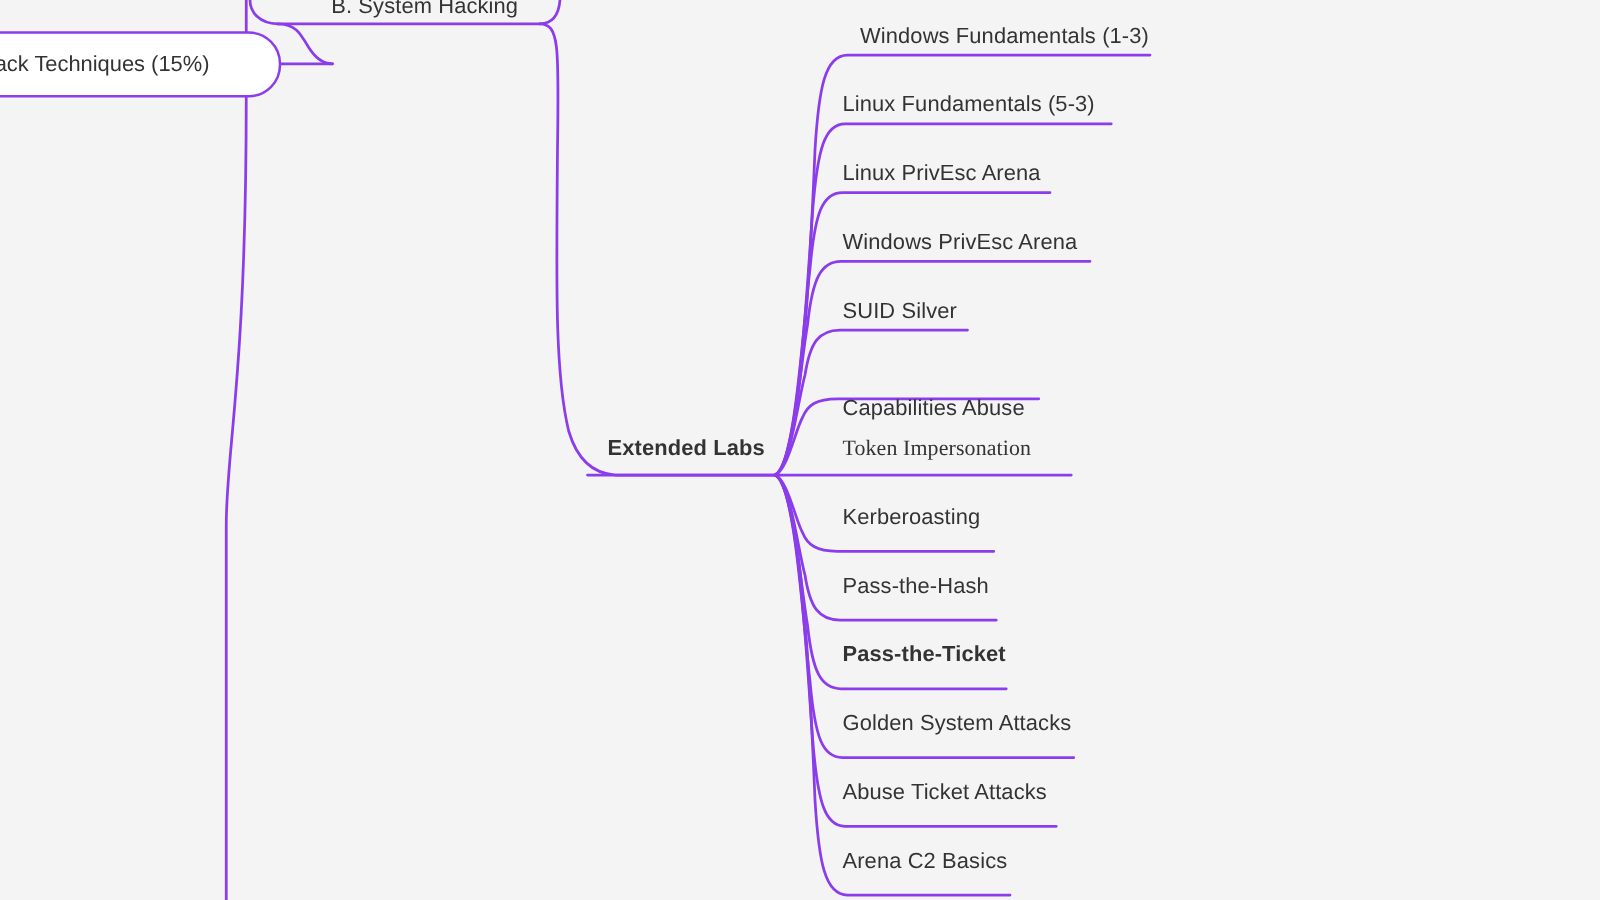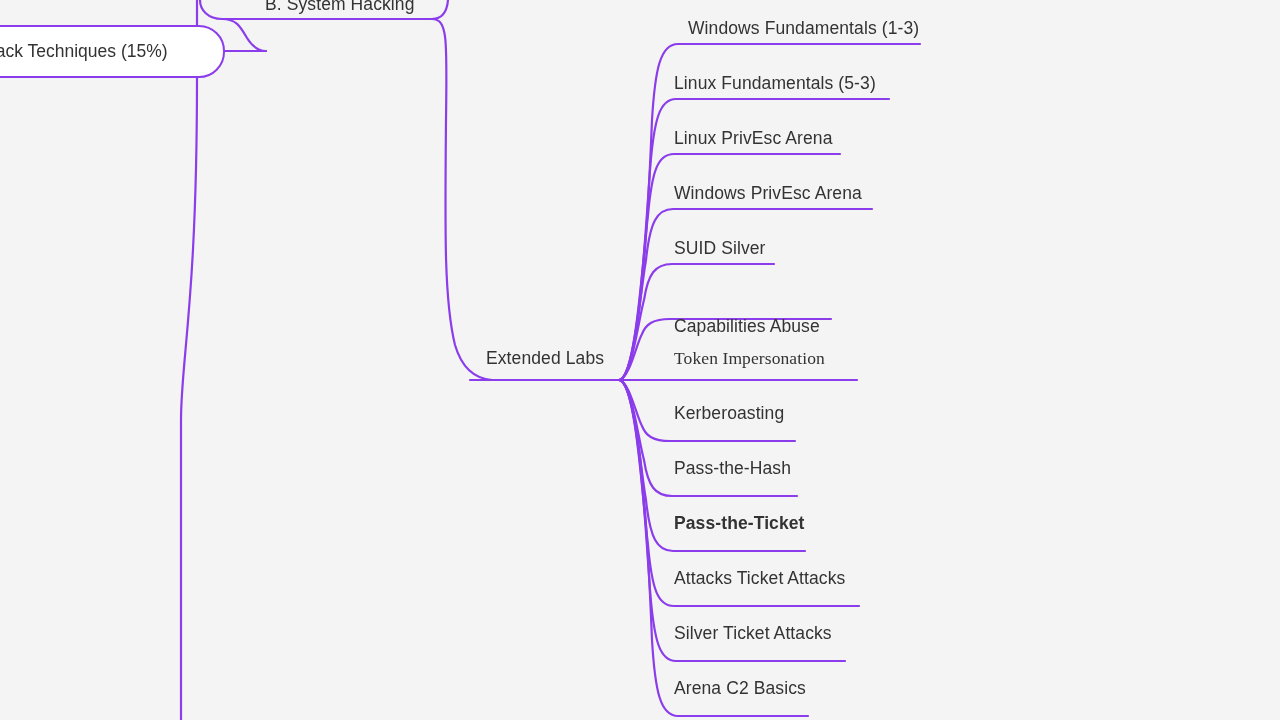--- a/index.html
+++ b/index.html
@@ -90,21 +90,21 @@
   </svg>
 
   <div class="boxed-node" style="left:-40px; top:25px; width:265px; height:53px; padding-left:24px;">
     <span class="node-text">ttack Techniques (15%)</span>
   </div>
 
   <div class="node-label" style="left:265px; top:-4px;">
     <span>B. System Hacking</span>
   </div>
 
-  <div class="node-label" style="left:486px; top:350px;">
+  <div class="node-label" style="left:486px; top:350px;font-weight:bold;">
     <span>Extended Labs</span>
   </div>
 
   <div class="node-label" style="left:688px; top:20px;">
     <span>Windows Fundamentals (1-3)</span>
   </div>
   <div class="node-label" style="left:674px; top:75px;">
     <span>Linux Fundamentals (5-3)</span>
   </div>
   <div class="node-label" style="left:674px; top:130px;">
@@ -125,22 +125,22 @@
   <div class="node-label" style="left:674px; top:405px;">
     <span>Kerberoasting</span>
   </div>
   <div class="node-label" style="left:674px; top:460px;">
     <span>Pass-the-Hash</span>
   </div>
   <div class="node-label" style="left:674px; top:515px;font-weight:bold;">
     <span>Pass-the-Ticket</span>
   </div>
   <div class="node-label" style="left:674px; top:570px;">
-    <span>Attacks Ticket Attacks</span>
+    <span>Golden System Attacks</span>
   </div>
   <div class="node-label" style="left:674px; top:625px;">
-    <span>Silver Ticket Attacks</span>
+    <span>Abuse Ticket Attacks</span>
   </div>
   <div class="node-label" style="left:674px; top:680px;">
     <span>Arena C2 Basics</span>
   </div>
 
 </div>
 
 </body></html>

